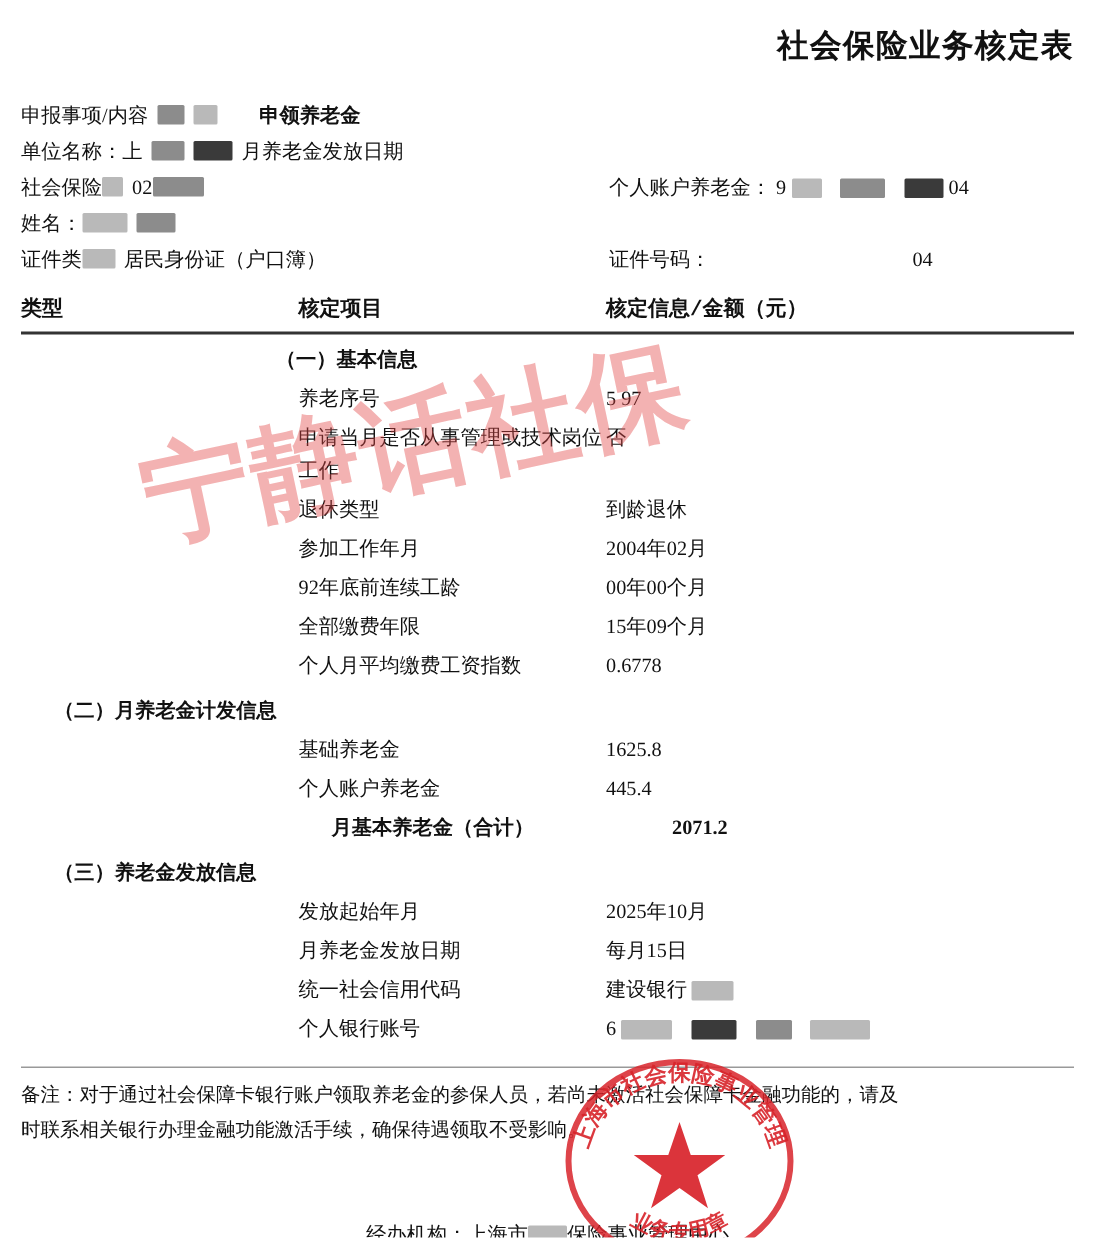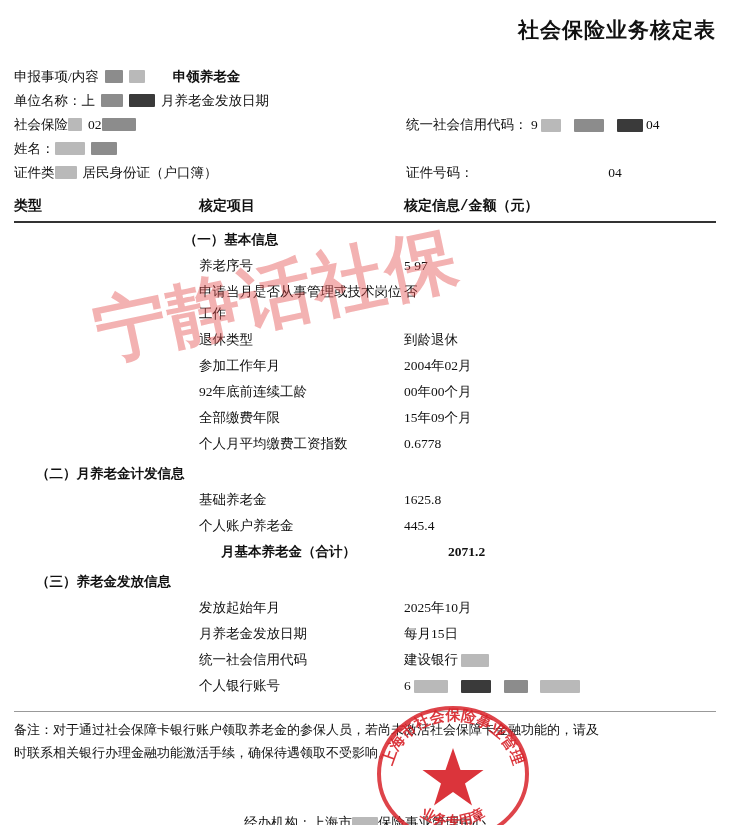--- a/index.html
+++ b/index.html
@@ -167,21 +167,21 @@
     </div>
 
     <div class="hdr-row">
       <span class="lbl">社会保险</span>
       <span class="redact light" style="width:14px;"></span>
       <span class="spacer-sm"></span>
       <span class="val">02</span>
       <span class="redact" style="width:34px;"></span>
 
       <span class="col-right">
-        <span class="lbl">统一社会信用代码：</span>
+        <span class="lbl">个人账户养老金：</span>
         <span class="val">9</span>
         <span class="redact light" style="width:20px;"></span>
         <span class="spacer-sm"></span>
         <span class="redact" style="width:30px;"></span>
         <span class="spacer-sm"></span>
         <span class="redact dark" style="width:26px;"></span>
         <span class="val">04</span>
       </span>
     </div>
 

